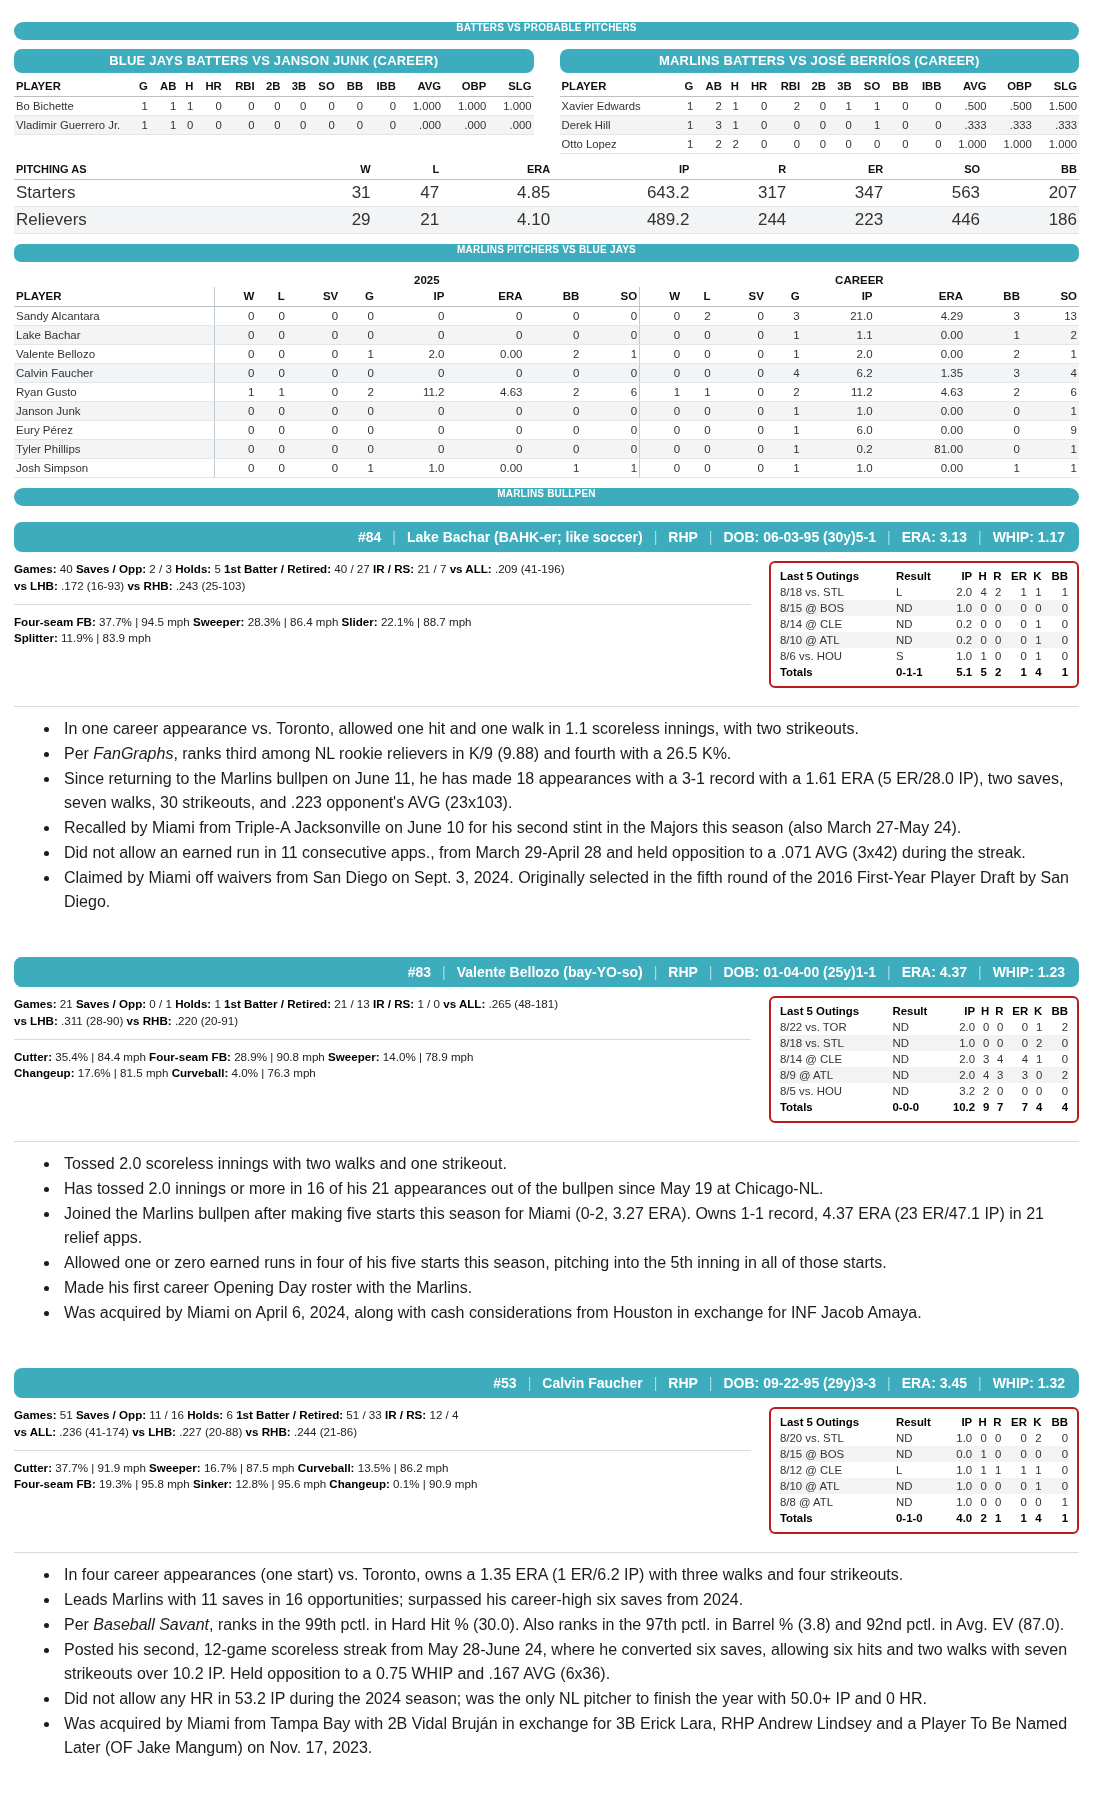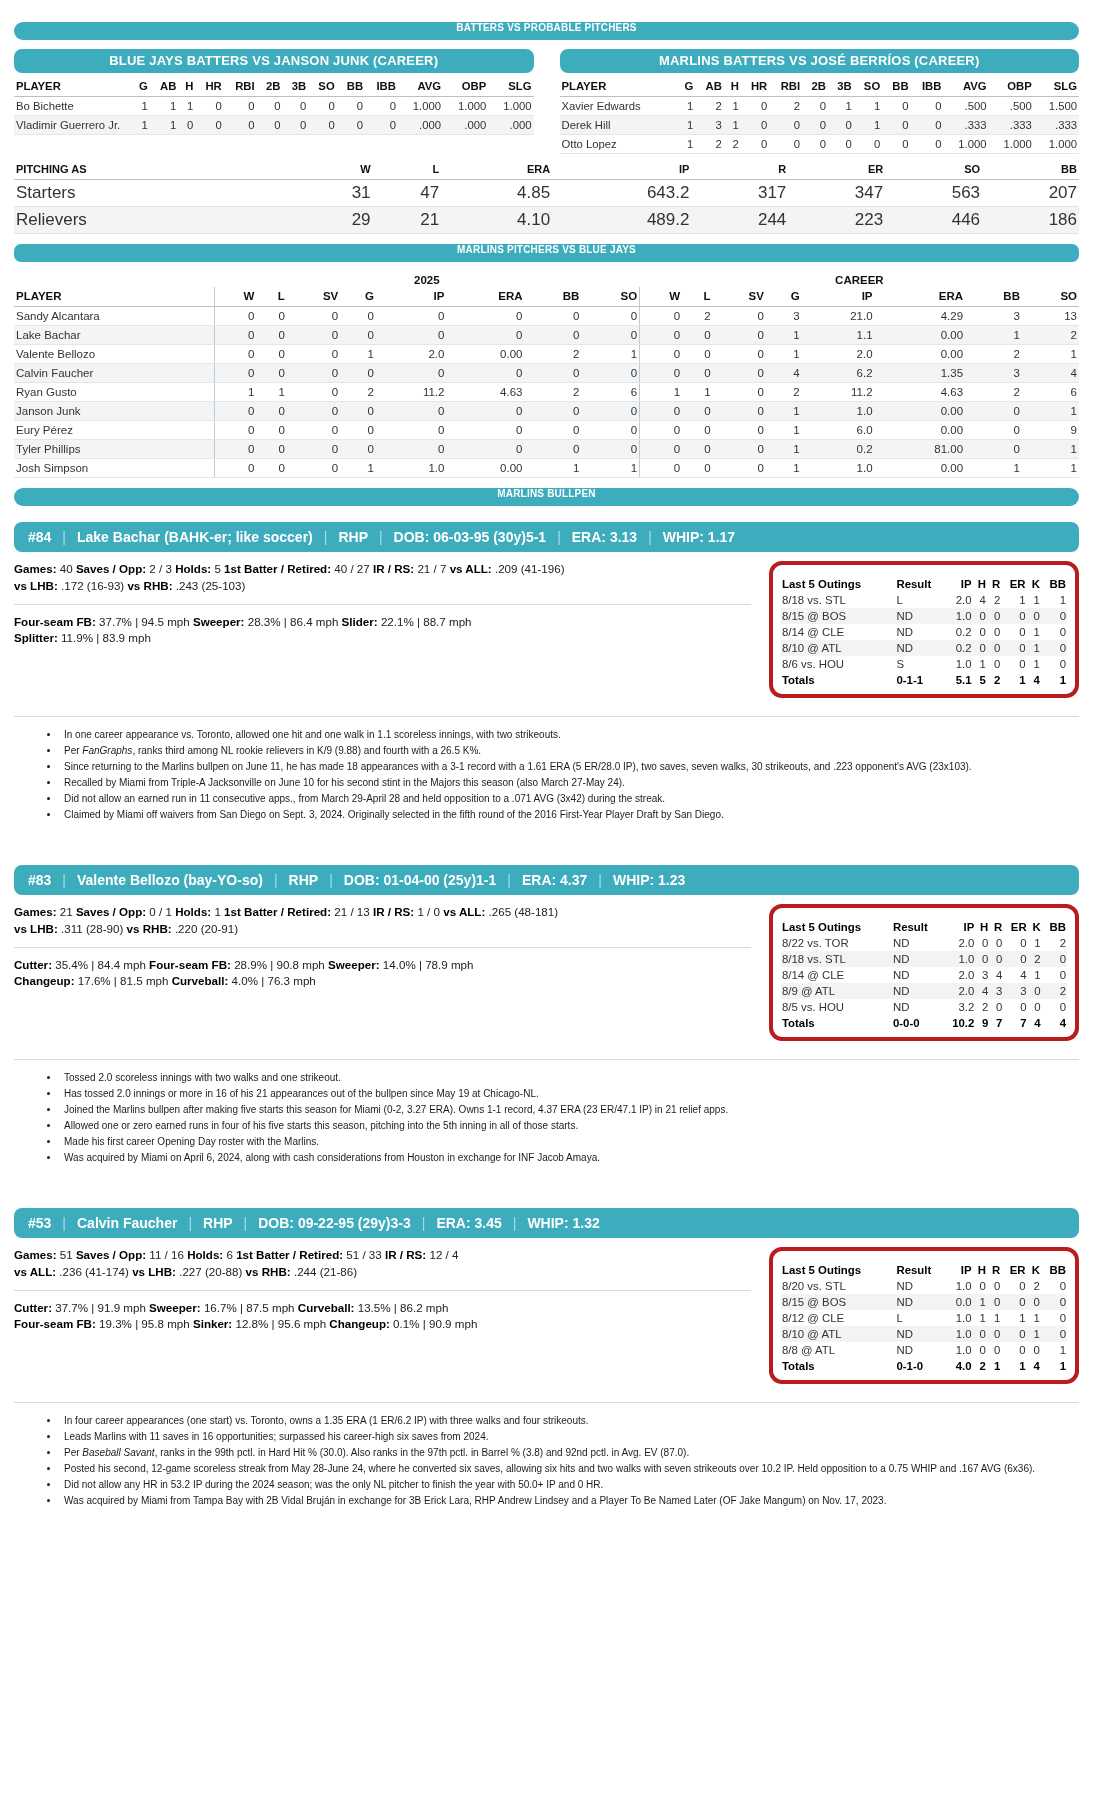--- a/index.html
+++ b/index.html
@@ -74,61 +74,61 @@
   .pvb-tbl td, .pvb-tbl th { font-size: 11.5px; }
 
   
   .player-card { margin-top: 16px; }
   .card-header {
     background: #3dacbd;
     color: #fff;
     border-radius: 8px;
     padding: 7px 14px;
     display: flex;
-    justify-content: flex-start;
+    justify-content: flex-end;
     align-items: center;
     font-weight: bold;
     font-size: 14px;
   }
   .hdr-left, .hdr-right { display: flex; align-items: center; gap: 0; }
   .hdr-seg { padding: 0 11px; }
   .hdr-seg:first-child { padding-left: 0; }
   .hdr-seg:last-child { padding-right: 0; }
   .pipe { color: #a9dde5; font-weight: normal; }
 
   .card-body { display: flex; gap: 18px; margin-top: 9px; }
   .card-left { flex: 1 1 auto; min-width: 0; }
   .card-right { flex: 0 0 310px; }
 
   .stat-line { font-size: 11.6px; line-height: 1.45; color: #222; }
   .stat-line b { color: #000; }
   .rule { border-top: 1px solid #d7dbde; margin: 9px 0 9px 0; }
 
   .outings {
-    border: 4px solid #b91c1c;
-    border-radius: 13px;
-    padding: 11px 8px 6px 8px;
+    border: 2px solid #b91c1c;
+    border-radius: 6px;
+    padding: 5px 8px 6px 8px;
     background: #fff;
   }
   .outings table { width: 100%; }
   .outings th, .outings td { font-size: 11.4px; padding: 2px 1px; }
   .outings thead th { border-bottom: none; color: #000; text-align: right; }
   .outings thead th.lbl { text-align: left; }
   .outings tbody td { border-bottom: none; text-align: right; color: #333; }
   .outings tbody td.lbl { text-align: left; }
   .outings tbody td.res { text-align: left; }
   .outings thead th.res { text-align: left; }
   .outings tbody tr:nth-child(even) { background: #f1f3f4; }
   .outings tbody tr.totals td { font-weight: bold; color: #000; background: #fff; }
   .outings tbody tr.totals { background: #fff !important; }
 
   .notes-rule { border-top: 1px solid #d7dbde; margin: 18px 0 10px 0; }
   ul.notes { margin: 0; padding-left: 46px; }
   ul.notes li {
-    font-size: 10px;
+    font-size: 16px;
     line-height: 1.5;
     color: #1c1c1c;
     margin-bottom: 1px;
     padding-left: 4px;
   }
   ul.notes li i { font-style: italic; }
   .spacer-lg { height: 26px; }
 </style>
 </head>
 <body>

